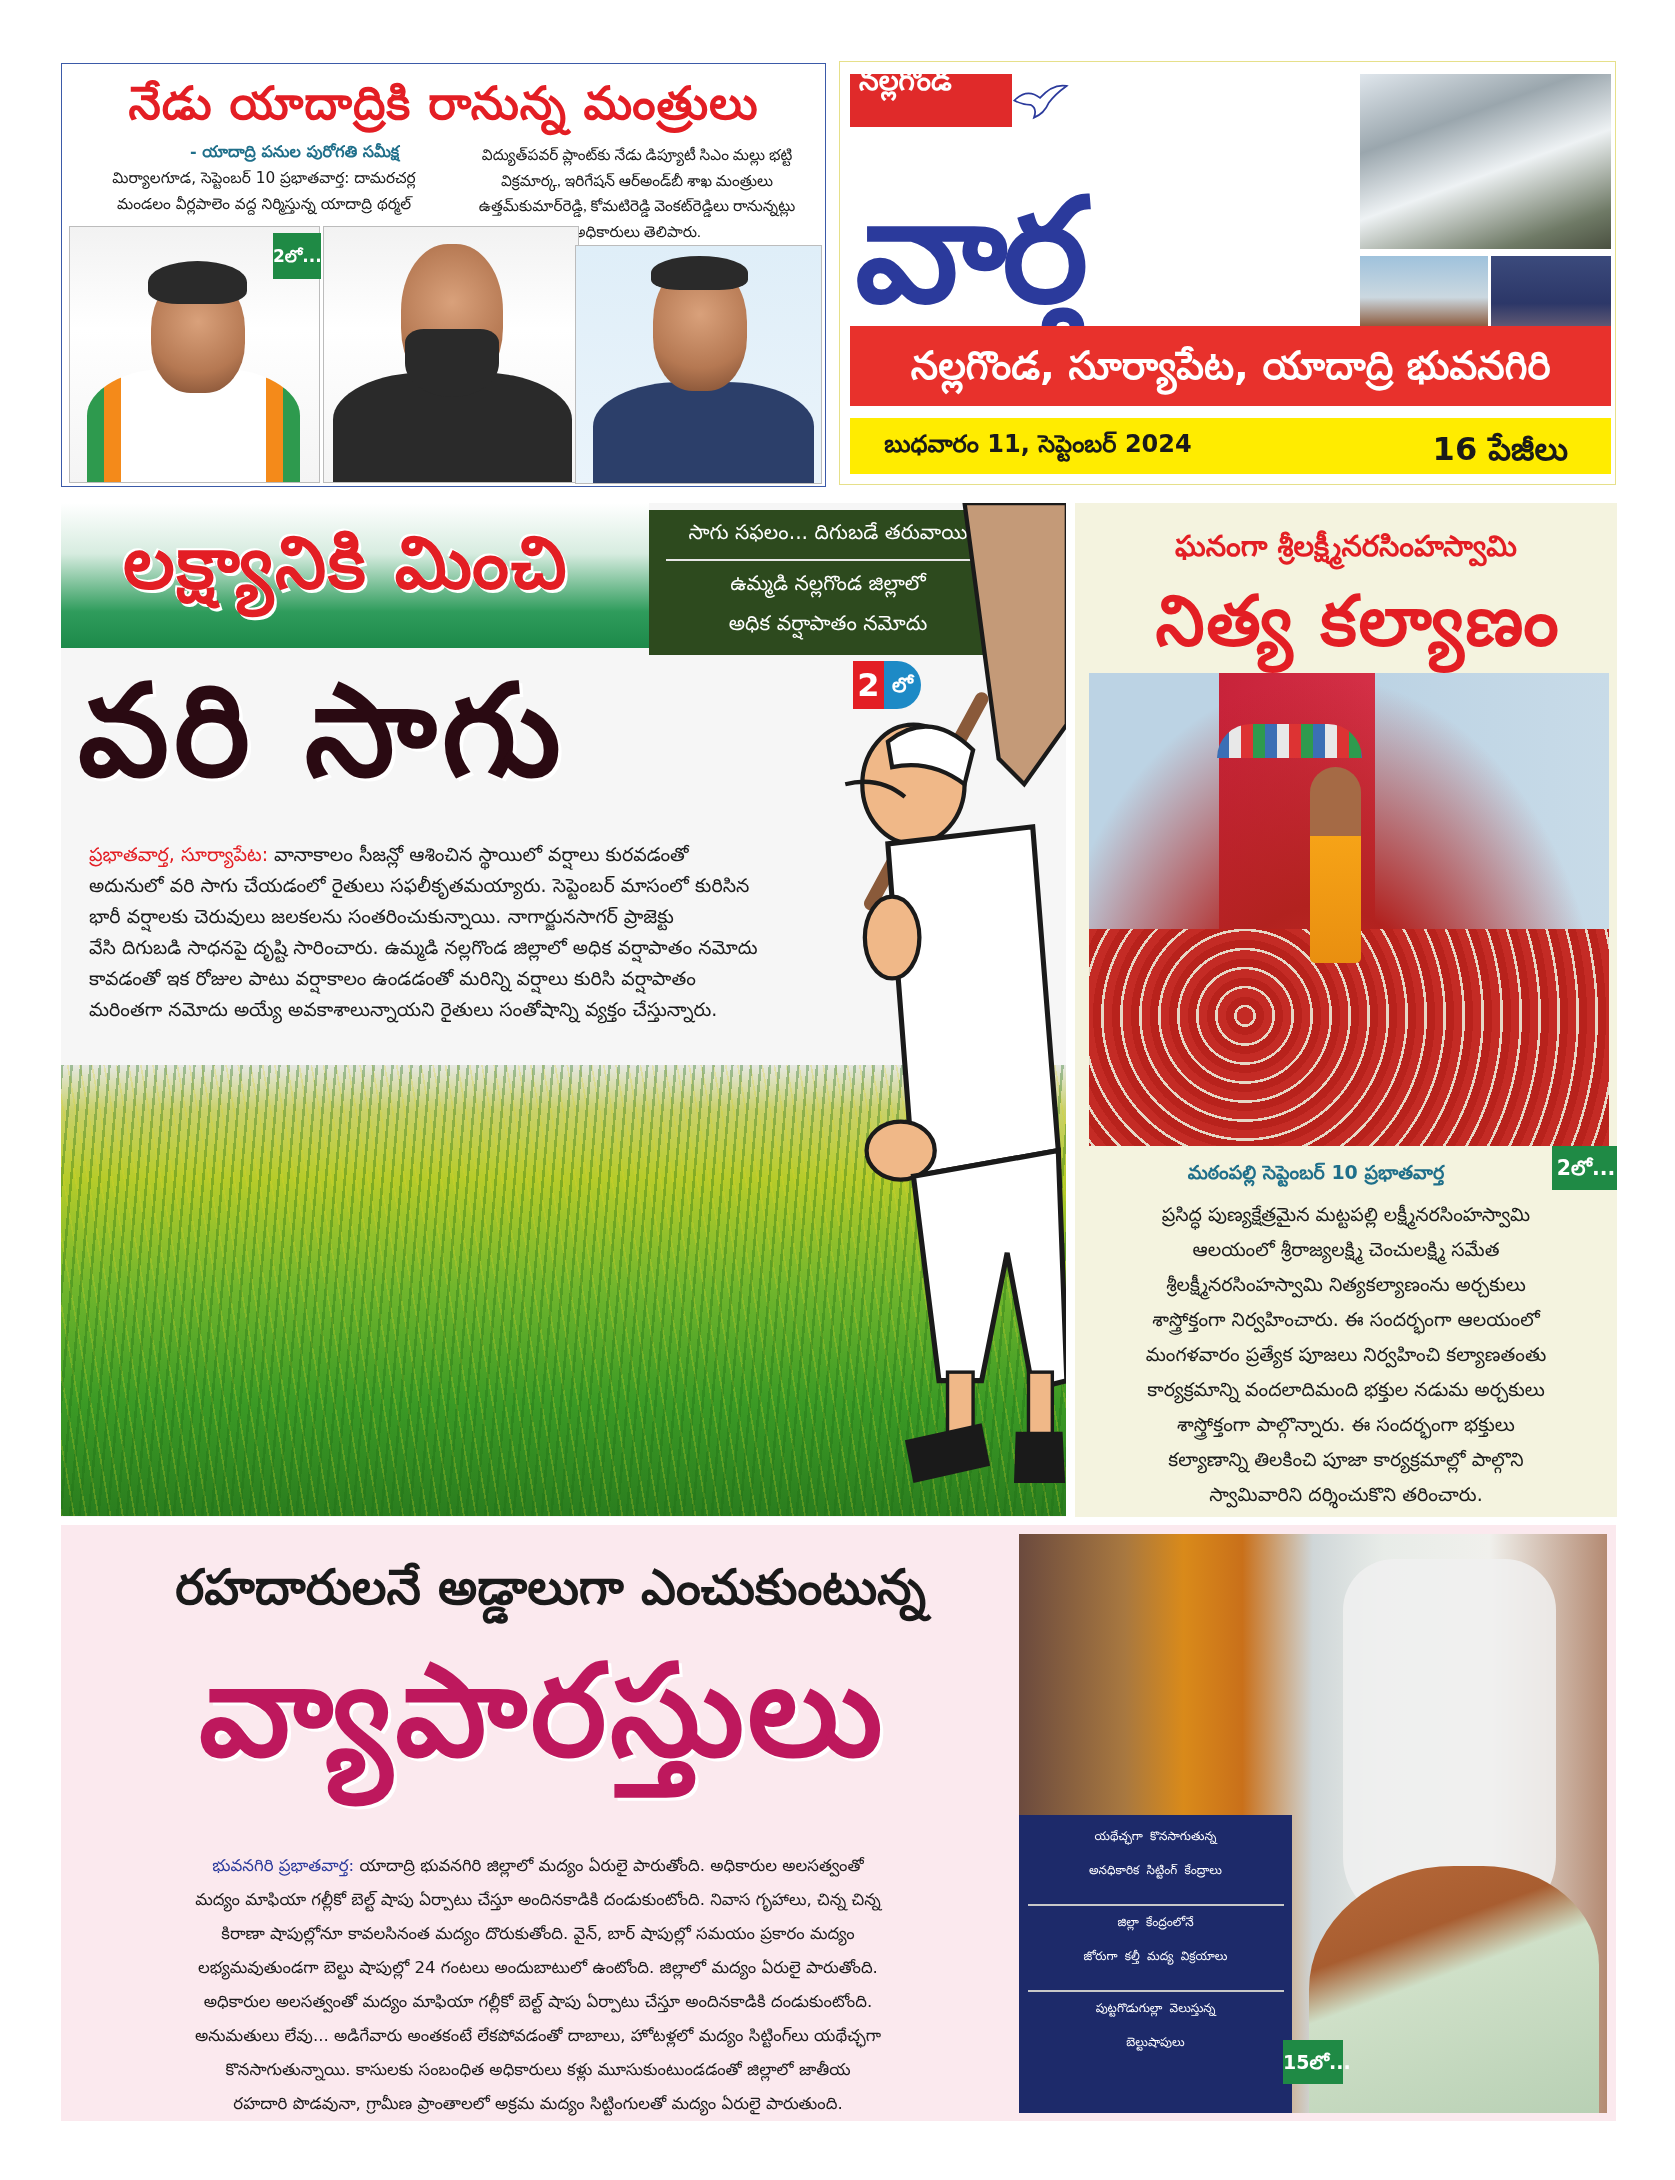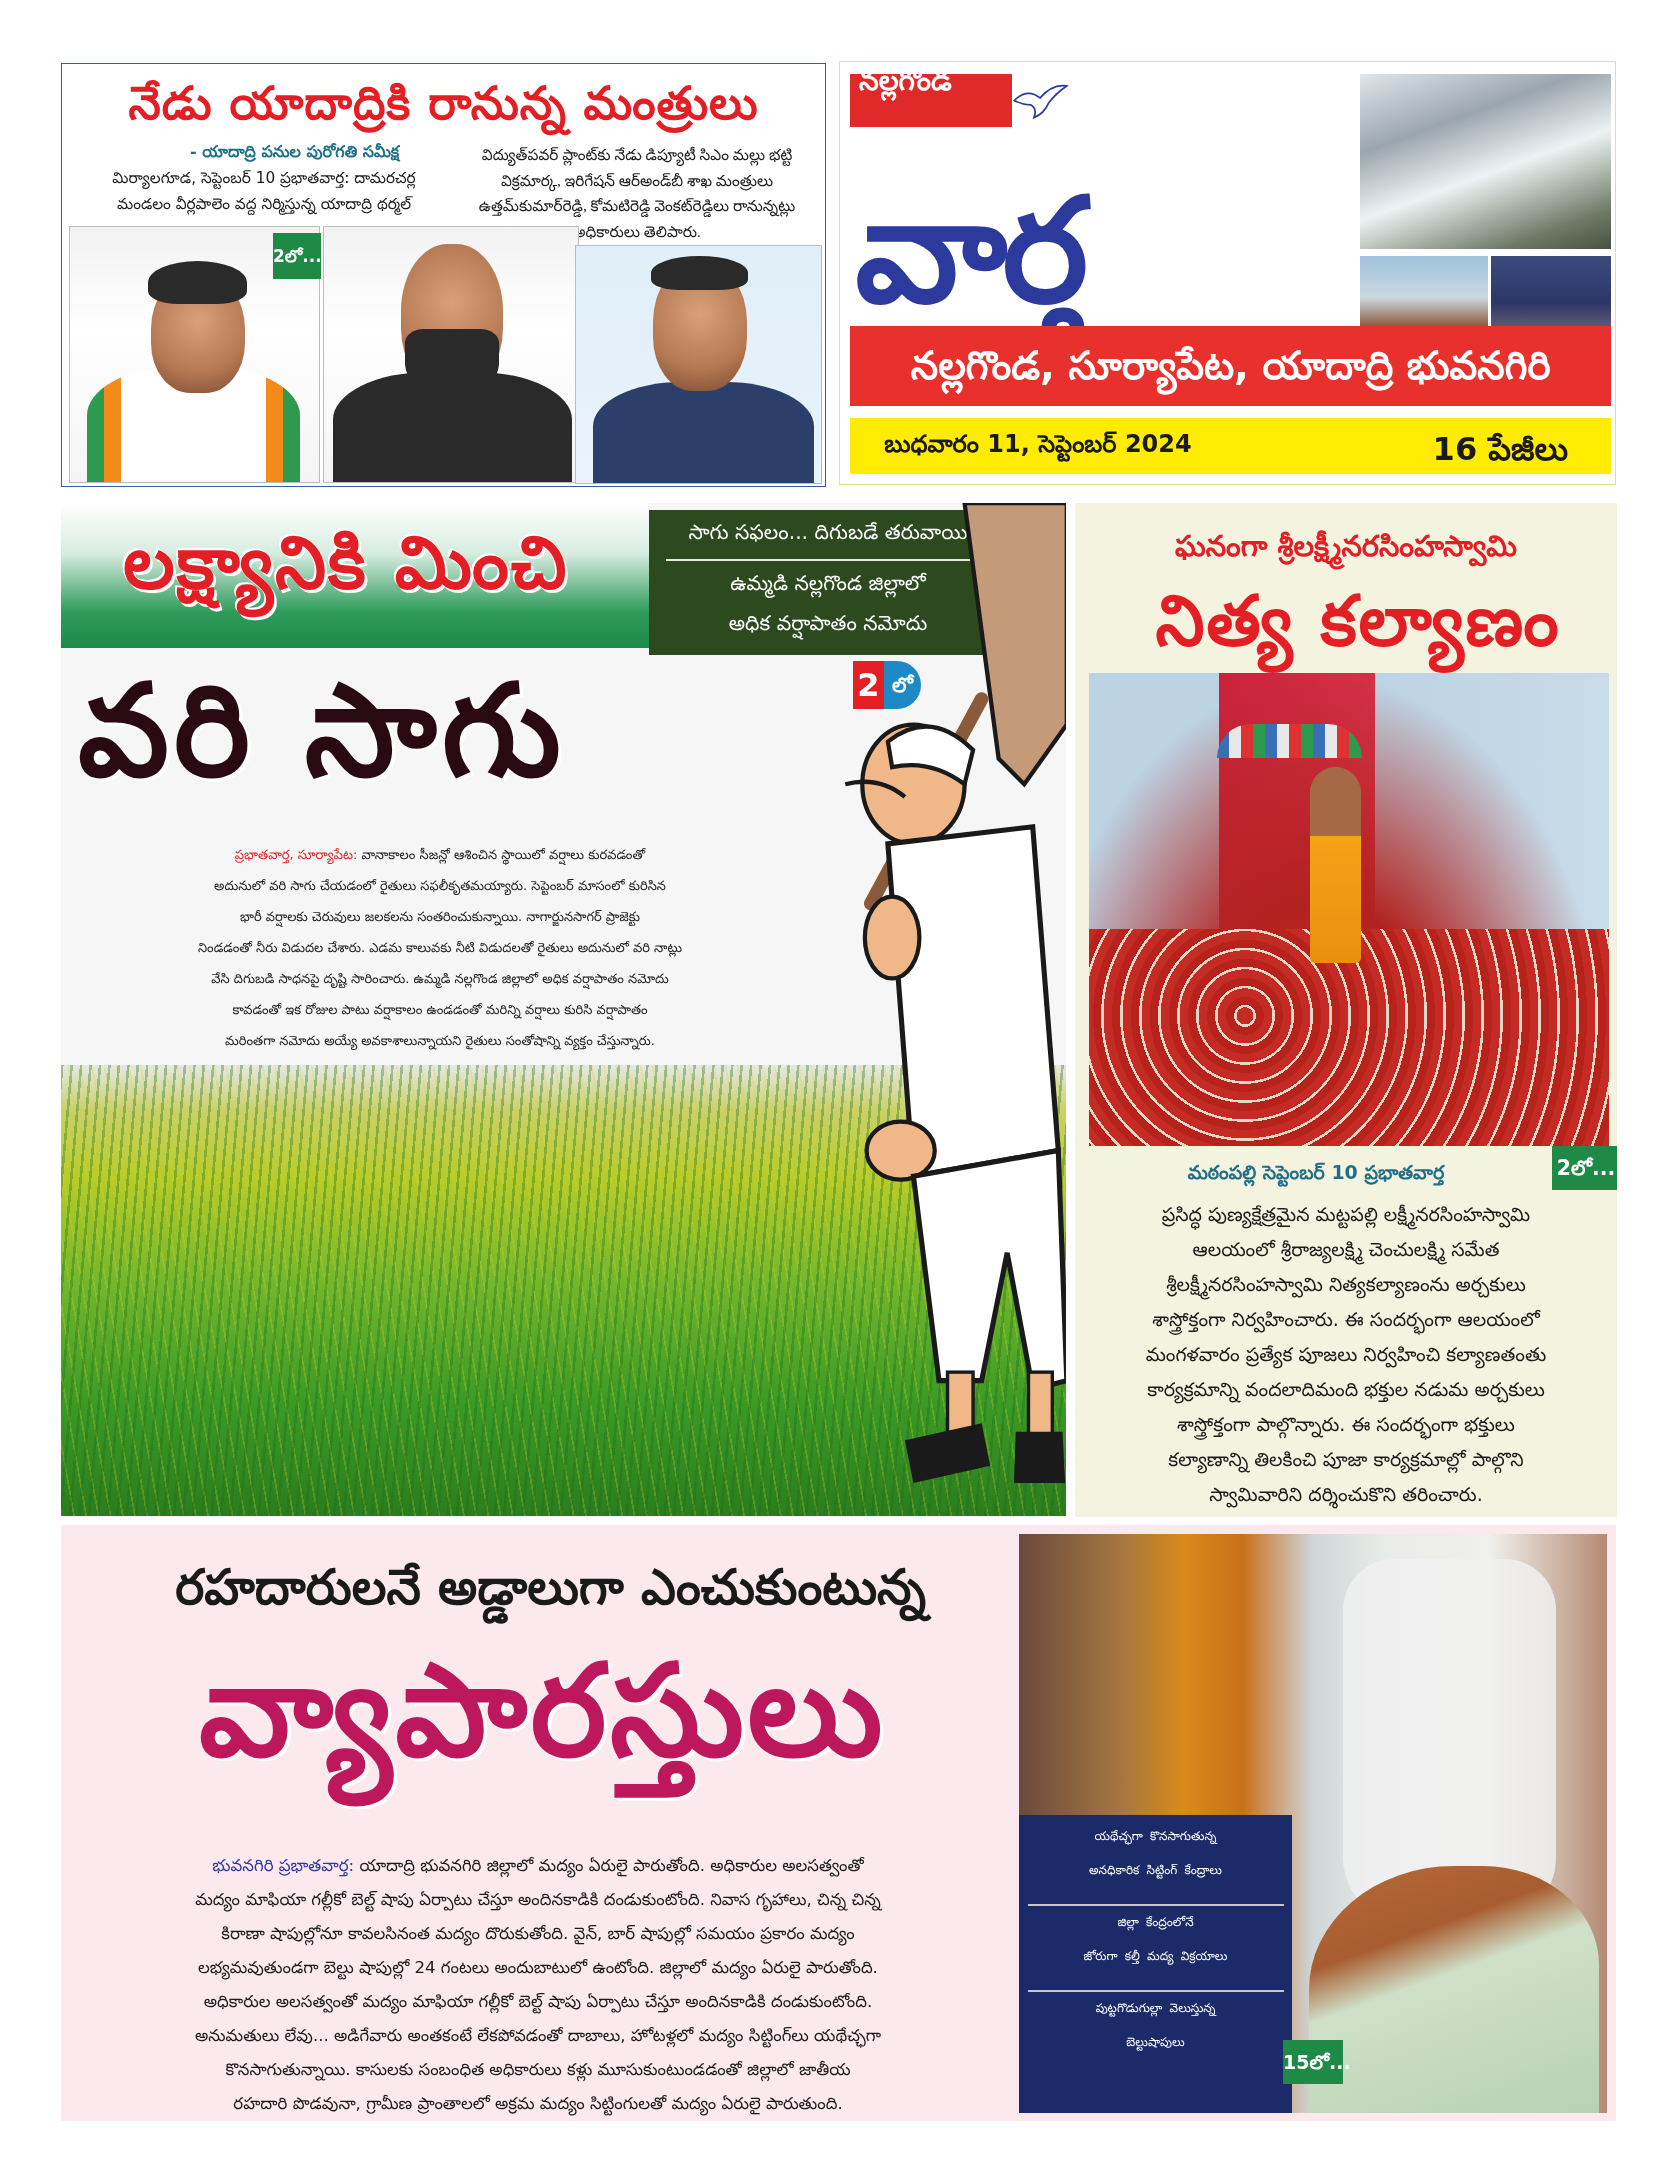--- a/index.html
+++ b/index.html
@@ -42,21 +42,21 @@
   #paddy-kicker-text { position: absolute; left: 34px; top: 17px; color: #e31e24; font-size: 73px; font-weight: bold; text-shadow: 2.6px 2.6px 0 #fff, -1.7px -1.7px 0 #fff; letter-spacing: 1.7px; margin-left: 28px; }
   #paddy-side { position: absolute; left: 588px; top: 7px; width: 358px; height: 145px; background: #2d4a1e; color: #fff; text-align: center; }
   #paddy-side .l1 { position: absolute; left: 0; right: 0; top: 10.2px; font-size: 20.4px; }
   #paddy-side .rule { position: absolute; left: 17px; right: 17px; top: 49px; height: 1.7px; background: #e6e6e6; }
   #paddy-side .l2 { position: absolute; left: 0; right: 0; top: 61px; font-size: 20.4px; }
   #paddy-side .l3 { position: absolute; left: 0; right: 0; top: 101px; font-size: 20.4px; }
   #paddy-headline { position: absolute; left: 17px; top: 153px; color: #2a0a12; font-size: 128px; font-weight: bold; letter-spacing: 5.1px; text-shadow: 3.4px 3.4px 0 #fff; }
   #paddy-2lo { position: absolute; left: 792px; top: 158px; width: 68px; height: 48px; }
   #paddy-2lo .r { position: absolute; left: 0; top: 0; width: 31px; height: 48px; background: #e31e24; color: #fff; font-weight: bold; font-size: 32px; text-align: center; line-height: 48px; }
   #paddy-2lo .b { position: absolute; left: 31px; top: 0; width: 37px; height: 48px; background: #1d8ac6; color: #fff; font-weight: bold; font-size: 20.4px; text-align: center; line-height: 48px; border-radius: 0 24px 24px 0; }
-  #paddy-body { position: absolute; left: 4px; top: 336px; width: 750px; font-size: 13px; line-height: 31px; text-align: center; }
+  #paddy-body { position: absolute; left: 28px; top: 336px; width: 750px; font-size: 19px; line-height: 31px; }
   #paddy-body .dl { color: #e31e24; }
   #paddy-field { position: absolute; left: 0; top: 562px; width: 1005px; height: 451px; background:
       repeating-linear-gradient(95deg, rgba(30,110,20,0.35) 0 2.6px, transparent 2.6px 9.4px),
       repeating-linear-gradient(80deg, rgba(220,210,40,0.25) 0 1.7px, transparent 1.7px 12px),
       linear-gradient(180deg,#e6e8e2 0%, #c9d16a 10%, #b7cc2a 25%, #6fb52c 50%, #3b9a25 75%, #2a7d1e 100%); }
   #farmer { position: absolute; left: 750px; top: 0; width: 256px; height: 1014px; }
 
   
   #temple { left: 1075px; top: 503px; width: 542px; height: 1014px; background: #f4f3df; overflow: hidden; }
   #temple-kicker { position: absolute; left: 0; right: 0; top: 25.6px; text-align: center; color: #e31e24; font-size: 29px; font-weight: bold; }
@@ -155,21 +155,20 @@
   </div>
   <div id="paddy-headline">వరి సాగు</div>
   <div id="paddy-2lo">
     <div class="r">2</div>
     <div class="b">లో</div>
   </div>
   <div id="paddy-body">
     <div><span class="dl">ప్రభాతవార్త, సూర్యాపేట:</span> <span>వానాకాలం సీజన్లో ఆశించిన స్థాయిలో వర్షాలు కురవడంతో</span></div>
     <div>అదునులో వరి సాగు చేయడంలో రైతులు సఫలీకృతమయ్యారు. సెప్టెంబర్ మాసంలో కురిసిన</div>
     <div>భారీ వర్షాలకు చెరువులు జలకలను సంతరించుకున్నాయి. నాగార్జునసాగర్ ప్రాజెక్టు</div>
-    <div>నిండడంతో నీరు విడుదల చేశారు. ఎడమ కాలువకు నీటి విడుదలతో రైతులు అదునులో వరి నాట్లు</div>
     <div>వేసి దిగుబడి సాధనపై దృష్టి సారించారు. ఉమ్మడి నల్లగొండ జిల్లాలో అధిక వర్షాపాతం నమోదు</div>
     <div>కావడంతో ఇక రోజుల పాటు వర్షాకాలం ఉండడంతో మరిన్ని వర్షాలు కురిసి వర్షాపాతం</div>
     <div>మరింతగా నమోదు అయ్యే అవకాశాలున్నాయని రైతులు సంతోషాన్ని వ్యక్తం చేస్తున్నారు.</div>
   </div>
   <svg id="farmer" viewBox="0 0 300 1190">
 
     <path d="M180 0 L300 0 L300 260 L250 330 L220 300 Z" fill="#c49a78" stroke="#1a1a1a" stroke-width="5"></path>
     <path d="M70 470 L200 230" stroke="#8a5a3a" stroke-width="16" stroke-linecap="round"></path>
 
     <ellipse cx="120" cy="330" rx="60" ry="70" fill="#f0b888" stroke="#1a1a1a" stroke-width="5"></ellipse>

